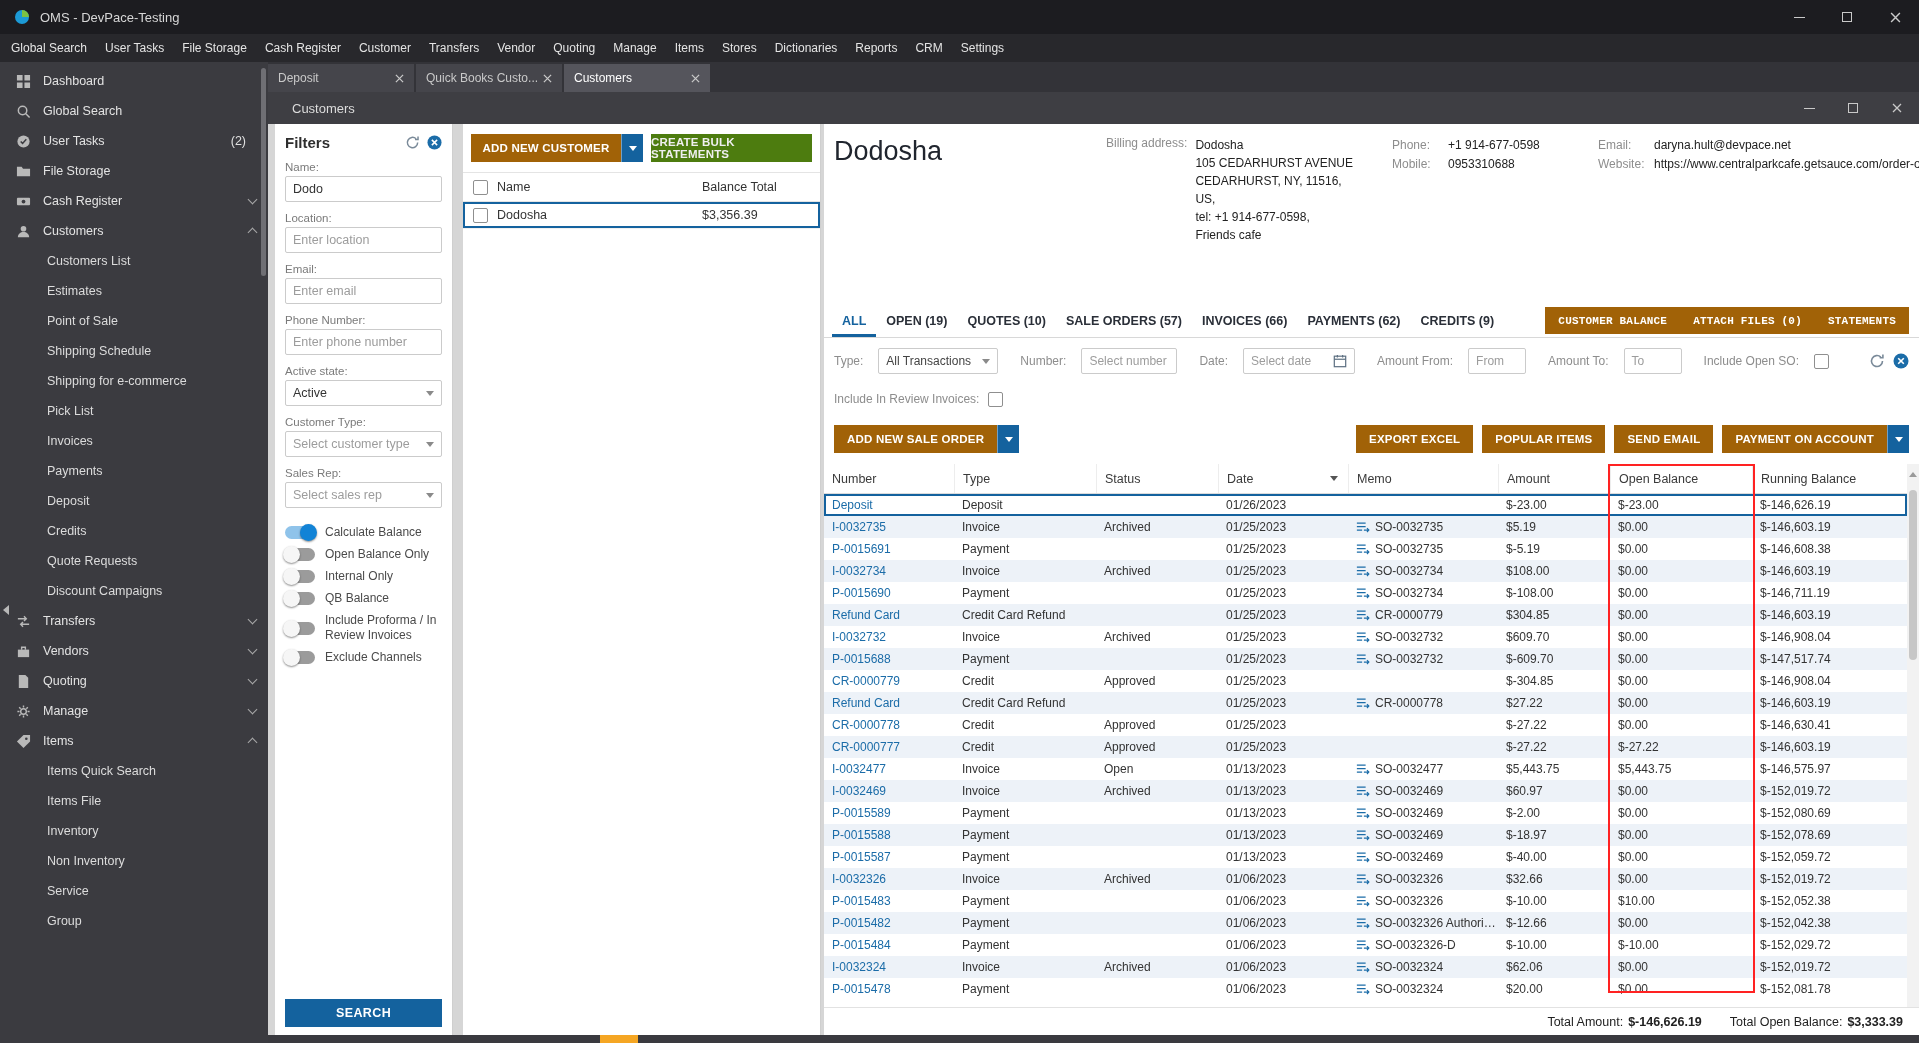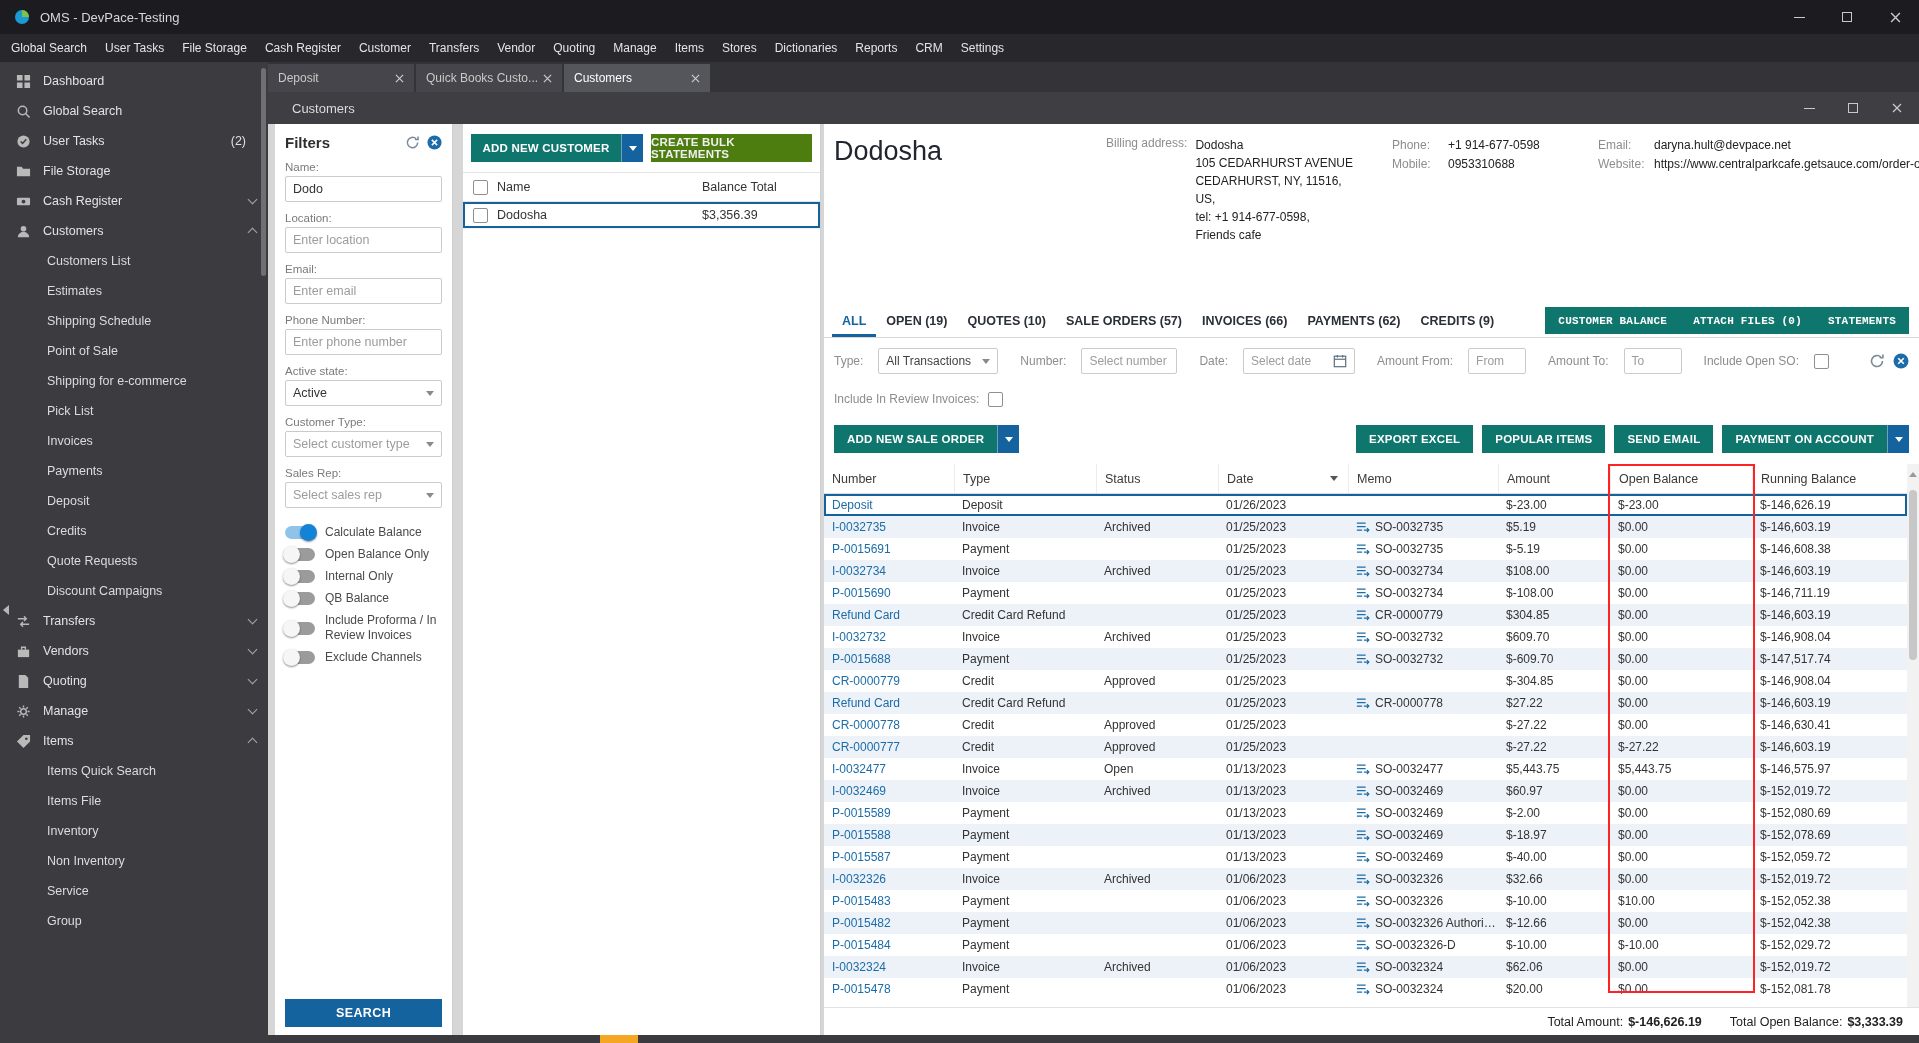--- a/index.html
+++ b/index.html
@@ -66,21 +66,21 @@
   .gchev{display:none;width:0;height:0;border-left:4px solid transparent;border-right:4px solid transparent;border-top:5px solid #8A8A8A;flex:none;margin-left:4px;}
   .gchev.show{display:block;}
   .f-toggle{display:flex;align-items:center;margin:7px 0;font-size:12px;color:#4A4A4A;line-height:1.25;}
   .switch{width:30px;height:13px;border-radius:7px;background:#9B9B9B;position:relative;margin-right:10px;flex:none;}
   .switch::after{content:"";position:absolute;width:17px;height:17px;border-radius:50%;background:#F6F6F6;top:-2px;left:-2px;box-shadow:0 1px 2px rgba(0,0,0,.45);}
   .switch.on{background:#8FC3EA;}
   .switch.on::after{left:15px;background:#1283D6;}
   .search-btn{margin-top:auto;height:28px;background:#14629E;color:#FFF;font-weight:bold;font-size:12.5px;display:flex;align-items:center;justify-content:center;letter-spacing:.4px;cursor:pointer;}
 
   
-  .btn-blue{background:#0f766e;color:#FFF;font-size:11.5px;font-weight:bold;height:28px;display:flex;align-items:center;justify-content:center;padding:12px 13px;letter-spacing:.2px;cursor:pointer;white-space:nowrap;}
+  .btn-blue{background:#a16207;color:#FFF;font-size:11.5px;font-weight:bold;height:28px;display:flex;align-items:center;justify-content:center;padding:12px 13px;letter-spacing:.2px;cursor:pointer;white-space:nowrap;}
   .btn-arrow{background:#14629E;width:22px;height:28px;display:flex;align-items:center;justify-content:center;border-left:1px solid rgba(255,255,255,.4);cursor:pointer;}
   .wchev{width:0;height:0;border-left:4px solid transparent;border-right:4px solid transparent;border-top:5px solid #FFF;}
   .btn-gray{background:#4d7c0f;color:#EFEFEF;font-size:11.5px;font-weight:bold;height:28px;display:flex;align-items:center;justify-content:center;flex:1;letter-spacing:.2px;}
 
   
   .custlist{width:358px;flex:none;background:#FFF;display:flex;flex-direction:column;border-right:1px solid #CFCFCF;margin-right:3px;}
   .cl-btnrow{display:flex;padding:10px 8px;gap:0;}
   .cl-add{width:150px;}
   .cl-bulk{margin-left:8px;}
   .cl-head{display:grid;grid-template-columns:34px 1fr 118px;height:30px;align-items:center;border-top:1px solid #E4E4E4;border-bottom:1px solid #E4E4E4;font-size:12.5px;color:#333;}
@@ -272,26 +272,26 @@
           <span class="side-count"></span>
         </div>
 
         <div class="side-item sub">
           <span class="side-label">Estimates</span>
           <span class="side-count"></span>
         </div>
 
 
         <div class="side-item sub">
+          <span class="side-label">Point of Sale</span>
+          <span class="side-count"></span>
+        </div>
+
+        <div class="side-item sub">
           <span class="side-label">Shipping Schedule</span>
-          <span class="side-count"></span>
-        </div>
-
-        <div class="side-item sub">
-          <span class="side-label">Point of Sale</span>
           <span class="side-count"></span>
         </div>
 
         <div class="side-item sub">
           <span class="side-label">Shipping for e-commerce</span>
           <span class="side-count"></span>
         </div>
 
         <div class="side-item sub">
           <span class="side-label">Pick List</span>

